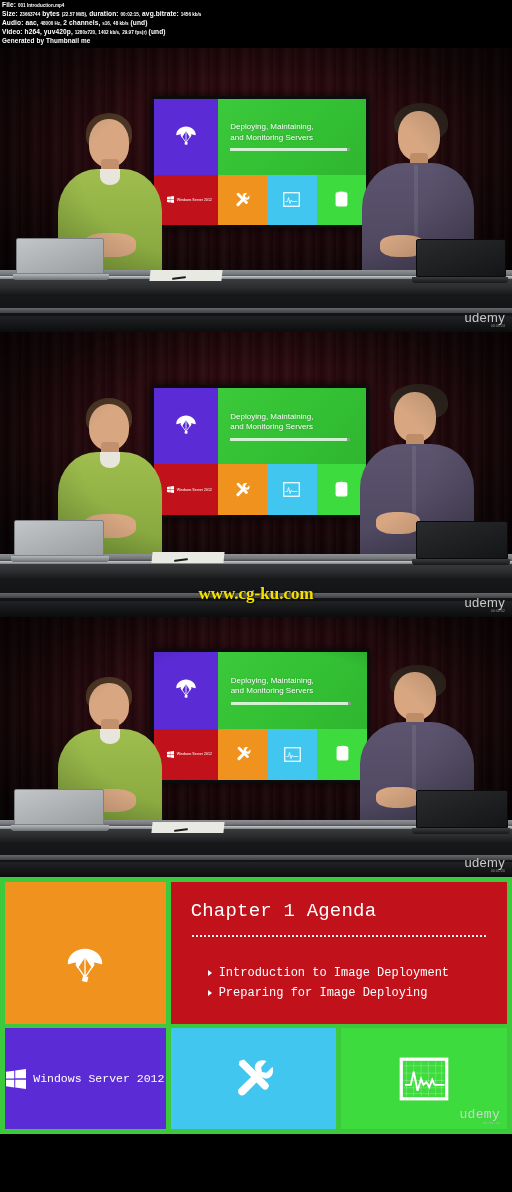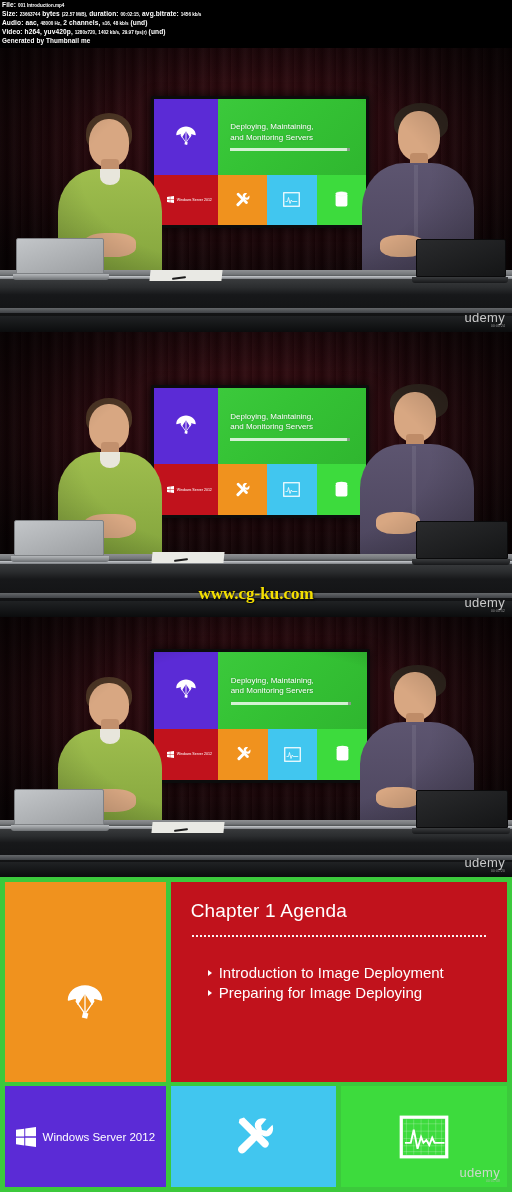--- a/index.html
+++ b/index.html
@@ -11,21 +11,21 @@
   .meta-line .lbl{font-size:6.6px;}
   .meta-line .num{font-size:4.6px;letter-spacing:0;}
   .meta-line.gen{font-size:6.4px;}
 
   
   .sheet{position:absolute;left:0;top:48px;width:512px;height:1144px;}
   .frame{position:relative;width:512px;height:287px;overflow:hidden;background:#000;}
   .frame.f1{height:284px;}
   .frame.f2{height:285px;}
   .frame.f3{height:260px;}
-  .frame.f4{height:315px;}
+  .frame.f4{height:257px;font-family:Liberation Mono, monospace;}
 
   
   .studio{position:absolute;left:0;top:0;width:512px;height:100%;
      background:
        radial-gradient(ellipse 70% 60% at 50% 30%, #3a0d12 0%, #24070b 45%, #140406 75%, #0a0203 100%);
      overflow:hidden;}
   .curtain{position:absolute;left:0;top:0;width:512px;height:78%;
      background:repeating-linear-gradient(90deg,
         rgba(255,255,255,0.030) 0px, rgba(0,0,0,0.16) 7px,
         rgba(255,255,255,0.045) 14px, rgba(0,0,0,0.12) 21px);
@@ -86,21 +86,21 @@
   .slide{position:absolute;left:0;top:0;width:512px;height:100%;background:#3cc93c;
          display:flex;flex-direction:column;gap:4px;padding:5px;box-sizing:border-box;}
   .slide-top{flex:1;display:flex;gap:5px;}
   .s-orange{flex:0 0 32%;background:#f0921e;position:relative;}
   .s-red{flex:1;background:#c1121c;padding:18px 20px;box-sizing:border-box;}
   .s-title{color:#fff;font-size:19px;font-weight:300;letter-spacing:.2px;}
   .s-dots{margin-top:13px;height:2px;
      background-image:radial-gradient(circle, rgba(255,255,255,.95) 45%, rgba(255,255,255,0) 46%);
      background-size:4px 2px;background-repeat:repeat-x;}
   .s-bullets{margin-top:26px;padding-left:28px;}
-  .s-bullet{color:#fff;font-size:15px;font-weight:300;line-height:20px;position:relative;}
+  .s-bullet{color:#fff;font-size:12px;font-weight:300;line-height:20px;position:relative;}
   .s-bullet:before{content:"";position:absolute;left:-11px;top:7px;border-left:4px solid #fff;
      border-top:3px solid transparent;border-bottom:3px solid transparent;}
   .slide-bot{flex:0 0 101px;display:flex;gap:5px;}
   .sb-purple{flex:0 0 32%;background:#5b2bd6;display:flex;align-items:center;justify-content:center;gap:7px;}
   .sb-cyan{flex:1;background:#41c6ef;display:flex;align-items:center;justify-content:center;}
   .sb-green{flex:1;background:#3ddb3d;display:flex;align-items:center;justify-content:center;position:relative;}
   .sb-label{color:#fff;font-size:11.5px;font-weight:300;}
   .s-para{position:absolute;left:50%;top:62%;transform:translate(-50%,-50%);}
 </style>
 </head>

